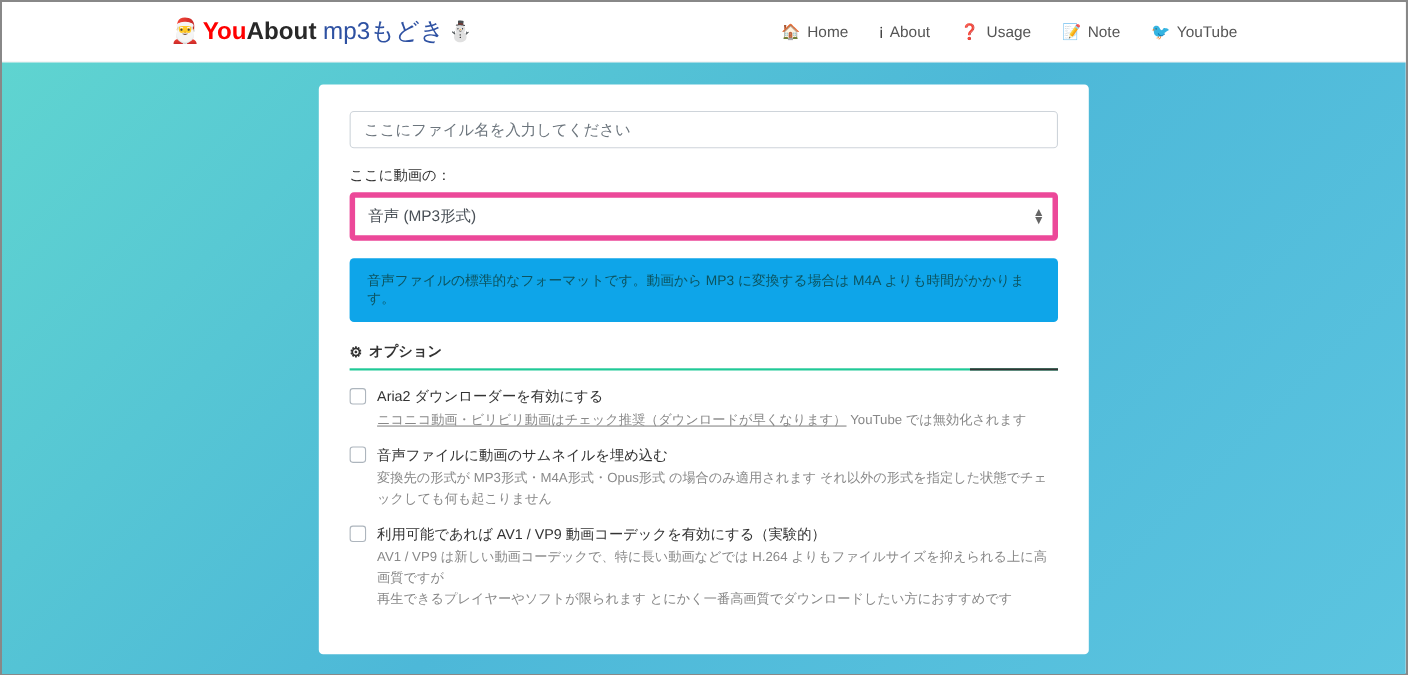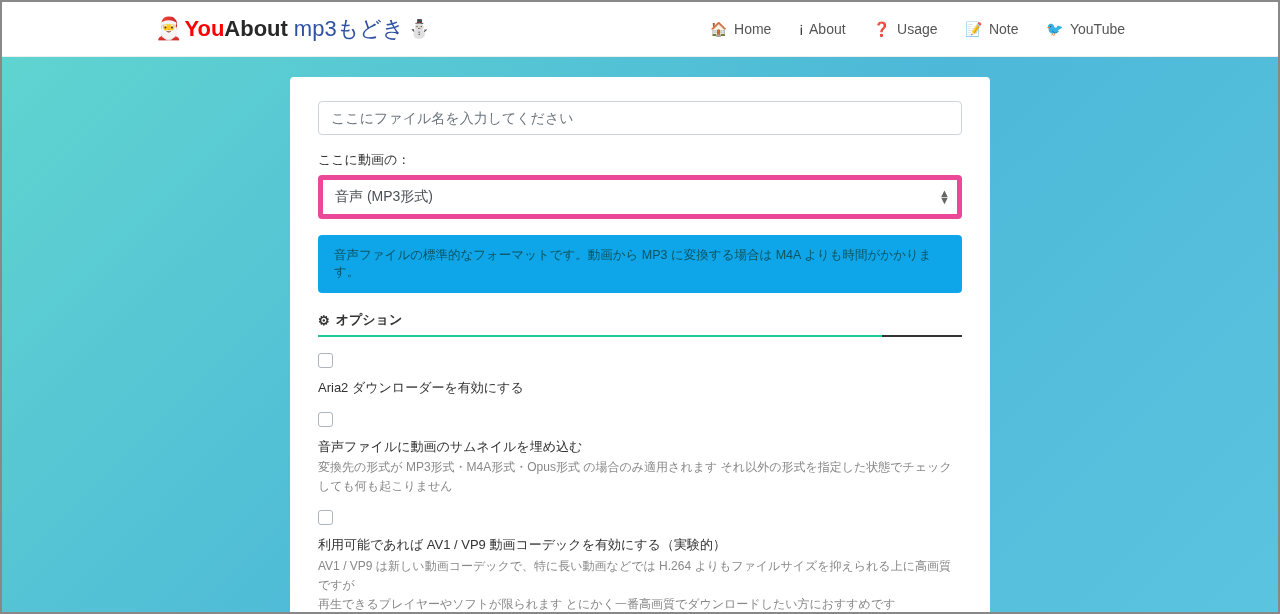--- a/index.html
+++ b/index.html
@@ -23,21 +23,21 @@
     .form-label { display: block; font-size: 13px; color: #333; margin-bottom: 6px; }
     .form-input { width: 100%; padding: 8px 12px; border: 1px solid #ced4da; border-radius: 4px; font-size: 14px; color: #495057; }
     .form-input::placeholder { color: #6c757d; }
     .form-select { width: 100%; padding: 8px 12px; border: 5px solid #ec4899; border-radius: 4px; font-size: 14px; color: #495057; background: #fff; appearance: none; position: relative; }
     .select-wrap { position: relative; }
     .select-arrows { position: absolute; right: 12px; top: 50%; transform: translateY(-50%); font-size: 11px; color: #666; pointer-events: none; line-height: 0.6; }
     .info-box { background: #0ea5e9; color: #0c5460; padding: 12px 16px; border-radius: 4px; font-size: 12.5px; margin-bottom: 18px; }
     .options-header { display: flex; align-items: center; gap: 6px; font-size: 13px; font-weight: 600; padding-bottom: 6px; border-bottom: 2px solid #20c997; margin-bottom: 14px; position: relative; }
     .options-header::after { content: ''; position: absolute; right: 0; bottom: -2px; width: 80px; height: 2px; background: #333; }
     .gear-icon { font-size: 13px; }
-    .option-item { display: flex; align-items: flex-start; gap: 10px; margin-bottom: 12px; flex-direction: column; }
+    .option-item { display: flex; align-items: flex-start; gap: 10px; margin-bottom: 12px; }
     .option-checkbox { margin-top: 2px; width: 15px; height: 15px; border: 1px solid #adb5bd; border-radius: 3px; flex-shrink: 0; cursor: pointer; }
     .option-content { flex: 1; }
     .option-title { font-size: 13px; color: #333; line-height: 1.5; }
     .option-desc { font-size: 12px; color: #888; line-height: 1.6; margin-top: 2px; }
     .option-link { text-decoration: underline; color: #888; }
     ::-webkit-scrollbar { width: 16px; }
     ::-webkit-scrollbar-track { background: #f1f1f1; }
     ::-webkit-scrollbar-thumb { background: #c1c1c1; border-radius: 2px; }
   </style>
 </head>
@@ -101,20 +101,21 @@
 
         <div class="options-header">
           <span class="gear-icon">⚙</span>
           <span>オプション</span>
         </div>
 
         <div class="option-item">
           <div class="option-checkbox"></div>
           <div class="option-content">
             <div class="option-title">Aria2 ダウンローダーを有効にする</div>
+            <div class="option-desc"><span class="option-link">ニコニコ動画・ビリビリ動画はチェック推奨（ダウンロードが早くなります）</span><span> YouTube では無効化されます</span></div>
           </div>
         </div>
 
         <div class="option-item">
           <div class="option-checkbox"></div>
           <div class="option-content">
             <div class="option-title">音声ファイルに動画のサムネイルを埋め込む</div>
             <div class="option-desc">変換先の形式が MP3形式・M4A形式・Opus形式 の場合のみ適用されます それ以外の形式を指定した状態でチェックしても何も起こりません</div>
           </div>
         </div>

